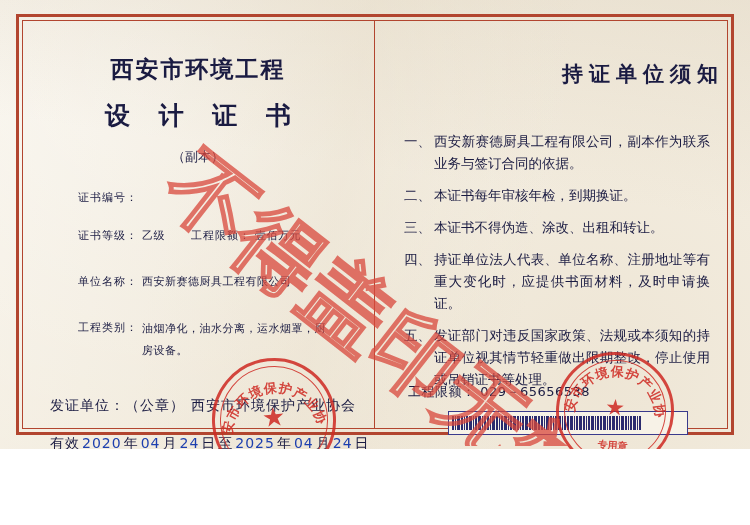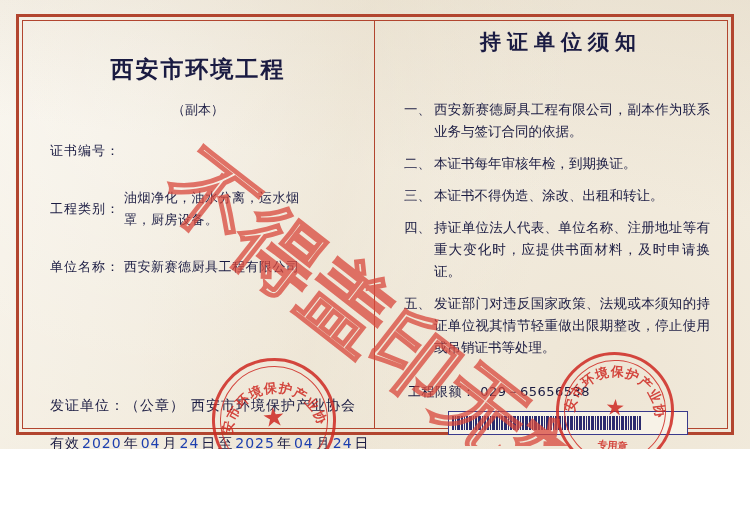--- a/index.html
+++ b/index.html
@@ -90,25 +90,26 @@
     color: #1a1b42;
   }
 
   .field-list {
     margin-top: 22px;
     padding-left: 22px;
     padding-right: 10px;
   }
   .field {
     display: flex;
-    align-items: center;
+    align-items: flex-start;
     margin-bottom: 18px;
-    font-size: 13px;
+    font-size: 11px;
     line-height: 20px;
     color: #1a1b42;
+    margin-left: 28px;
   }
   .field-label {
     white-space: nowrap;
     letter-spacing: 1px;
   }
   .field-value {
     margin-left: 4px;
     letter-spacing: 0.5px;
   }
   .wrap-value {
@@ -139,24 +140,25 @@
   
   .right {
     position: absolute;
     left: 392px;
     top: 28px;
     width: 332px;
     height: 469px;
     color: #1a1b42;
   }
   .right-title {
-    text-align: center;
+    text-align: right;
     font-size: 21px;
     font-weight: bold;
     letter-spacing: 6px;
+    margin-top: 32px;
     padding-left: 6px;
   }
   .notice-list {
     margin-top: 42px;
     padding-left: 12px;
     padding-right: 14px;
   }
   .notice-item {
     display: flex;
     font-size: 13.5px;
@@ -296,37 +298,44 @@
 <body>
 
 <div class="page">
   <div class="paper-tint"></div>
   <div class="border-outer"></div>
   <div class="border-inner"></div>
   <div class="divider"></div>
 
   <div class="left">
     <div class="title-line1">西安市环境工程</div>
+    <div class="title-line2">设 计 证 书</div>
     <div class="subtitle">（副本）</div>
 
     <div class="field-list">
 
       <div class="field">
         <span class="field-label">证书编号：</span>
       </div>
 
+      <div class="field">
+        <span class="field-label">证书等级：</span>
+        <span class="field-value blue">乙级</span>
+        <span class="field-label" style="margin-left:26px;">工程限额：</span>
+        <span class="field-value blue">壹佰万元</span>
+      </div>
+
+      <div class="field" style="margin-top:26px;">
+        <span class="field-label">单位名称：</span>
+        <span class="field-value blue">西安新赛德厨具工程有限公司</span>
+      </div>
 
       <div class="field" style="margin-top:26px;">
         <span class="field-label">工程类别：</span>
         <span class="field-value blue wrap-value" style="max-width:190px;">油烟净化，油水分离，运水烟罩，厨房设备。</span>
-      </div>
-
-      <div class="field" style="margin-top:26px;">
-        <span class="field-label">单位名称：</span>
-        <span class="field-value blue">西安新赛德厨具工程有限公司</span>
       </div>
 
     </div>
 
     <div class="bottom-block">
       <div class="bottom-row">
         <span>发证单位：（公章）</span>
         <span style="margin-left:6px;">西安市环境保护产业协会</span>
       </div>
       <div class="validity-row">

